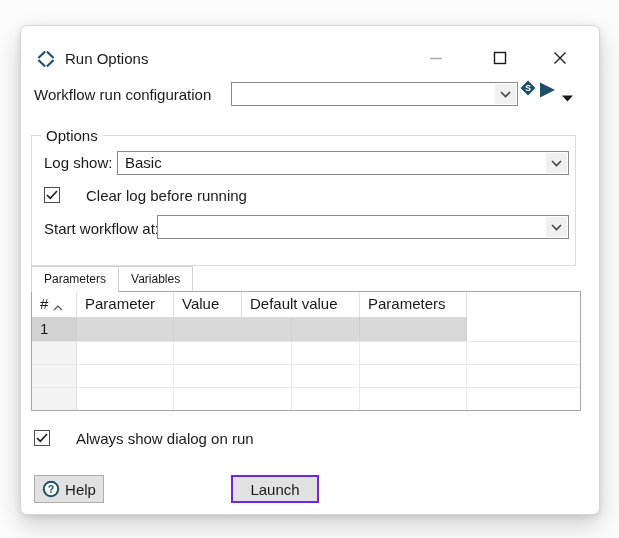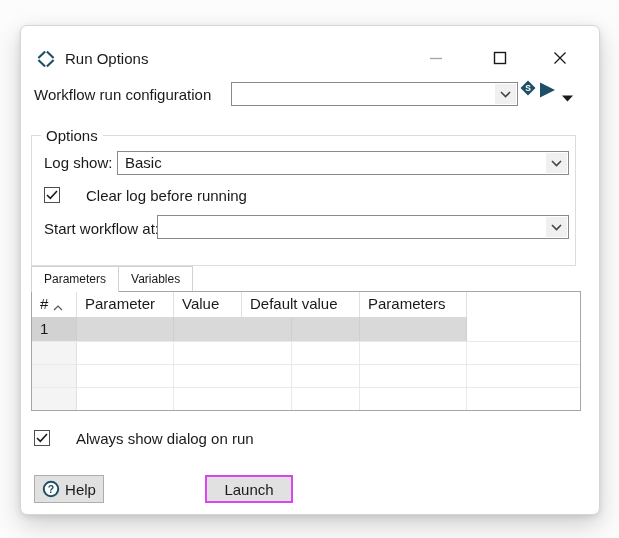--- a/index.html
+++ b/index.html
@@ -91,21 +91,21 @@
   .trow.empty .c0 { background: #f4f4f4; border-right: 1px solid #e0e0e0; }
 
   
   .btn {
     position: absolute; top: 449px; height: 28px; background: #e1e1e1;
     border: 1px solid #adadad; font-size: 15px;
     display: flex; align-items: center; justify-content: center; gap: 5px;
     font-family: "Liberation Sans", sans-serif; color: #1a1a1a; cursor: default;
   }
   .btn-help { left: 13px; width: 70px; }
-  .btn-launch { left: 184px; width: 88px; border: 2px solid #d946ef; }
+  .btn-launch { left: 210px; width: 88px; border: 2px solid #6d28d9; }
   .btn-cancel { left: 302px; width: 74px; }
 </style>
 </head>
 <body>
 
 <div class="dialog">
 
   <div class="titlebar">
     <span class="title-icon">
       <svg width="20" height="20" viewBox="0 0 20 20">

